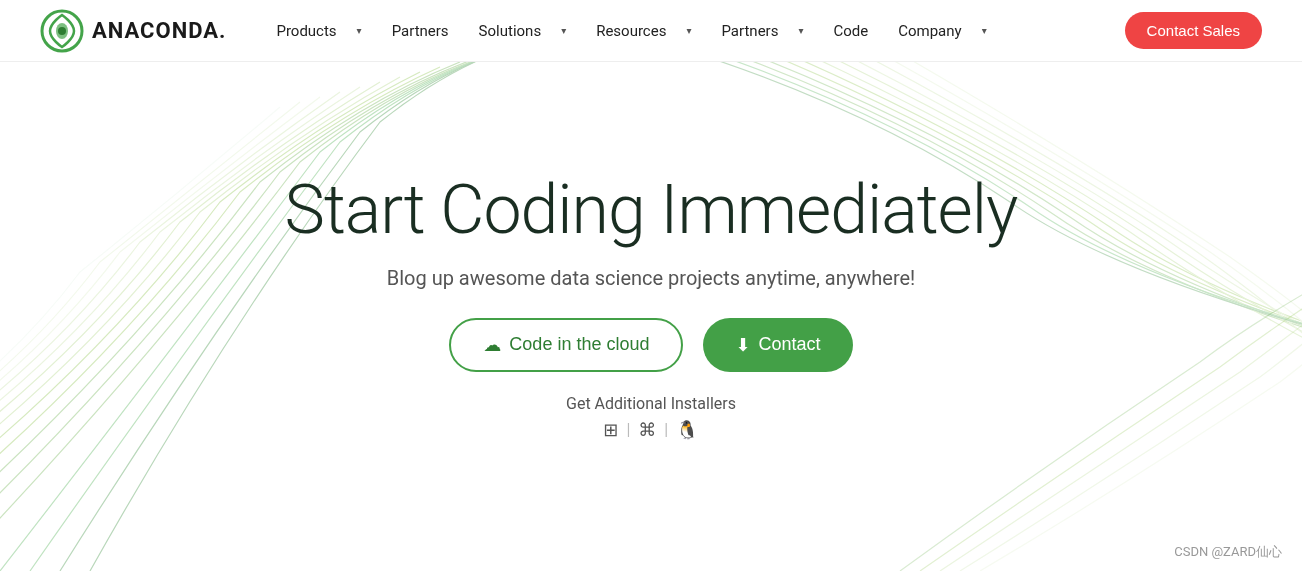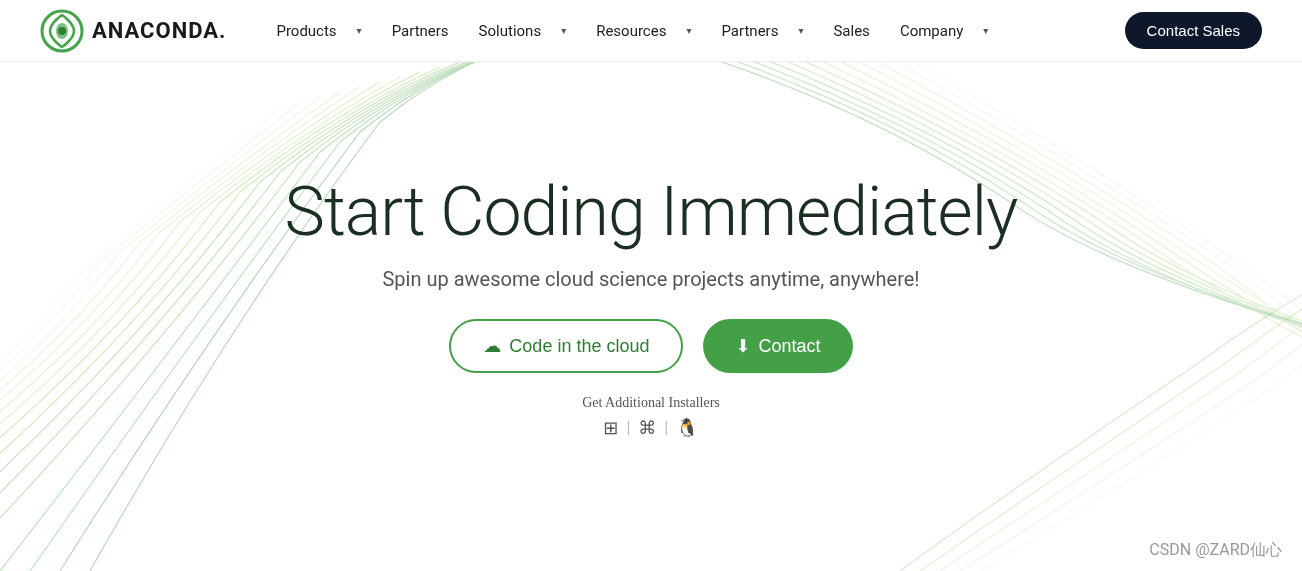--- a/index.html
+++ b/index.html
@@ -53,21 +53,21 @@
       color: #222;
       cursor: pointer;
       border-radius: 4px;
       white-space: nowrap;
     }
     .nav-chevron {
       font-size: 10px;
       color: #555;
     }
     .contact-btn {
-      background: #0f172a;
+      background: #ef4444;
       color: #fff;
       border: none;
       border-radius: 25px;
       padding: 10px 22px;
       font-size: 15px;
       font-weight: 500;
       cursor: pointer;
       white-space: nowrap;
     }
 
@@ -150,43 +150,42 @@
     }
 
     .additional-installers {
       display: flex;
       flex-direction: column;
       align-items: center;
       gap: 6px;
       margin-top: 4px;
     }
     .additional-installers-label {
-      font-size: 14px;
+      font-size: 16px;
       color: #555;
-      font-family: Liberation Serif, serif;
     }
     .installer-icons {
       display: flex;
       align-items: center;
       gap: 8px;
     }
     .installer-icon {
       font-size: 18px;
       color: #555;
     }
     .installer-sep {
       color: #bbb;
       font-size: 16px;
     }
 
     .watermark {
       position: absolute;
       bottom: 10px;
       right: 20px;
-      font-size: 16px;
+      font-size: 13px;
       color: #999;
       z-index: 5;
     }
   </style>
 </head>
 <body>
 
 <nav>
   <div class="logo">
     <svg class="logo-icon" viewBox="0 0 44 44">
@@ -212,21 +211,21 @@
     </div>
     <div class="nav-item">
       <span>Resources</span>
       <span class="nav-chevron">▾</span>
     </div>
     <div class="nav-item">
       <span>Partners</span>
       <span class="nav-chevron">▾</span>
     </div>
     <div class="nav-item">
-      <span>Sales</span>
+      <span>Code</span>
     </div>
     <div class="nav-item">
       <span>Company</span>
       <span class="nav-chevron">▾</span>
     </div>
   </div>
 
   <button class="contact-btn">Contact Sales</button>
 </nav>
 
@@ -273,21 +272,21 @@
       <path d="M 900 509 Q 1050 400, 1200 300 Q 1280 240, 1400 180" stroke="#6ab04c"></path>
       <path d="M 920 509 Q 1070 405, 1220 305 Q 1300 245, 1400 185" stroke="#8BC34A"></path>
       <path d="M 940 509 Q 1090 410, 1240 310 Q 1320 250, 1400 190" stroke="#aed581"></path>
       <path d="M 960 509 Q 1110 415, 1260 315 Q 1340 255, 1400 195" stroke="#c5e1a5"></path>
       <path d="M 980 509 Q 1130 420, 1280 320 Q 1360 260, 1400 200" stroke="#dcedc8"></path>
     </g>
   </svg>
 
   <div class="hero-content">
     <h1 class="hero-title">Start Coding Immediately</h1>
-    <p class="hero-subtitle">Spin up awesome cloud science projects anytime, anywhere!</p>
+    <p class="hero-subtitle">Blog up awesome data science projects anytime, anywhere!</p>
 
     <div class="hero-buttons">
       <button class="btn-cloud">
         <span>☁</span>
         <span>Code in the cloud</span>
       </button>
       <button class="btn-download">
         <span>⬇</span>
         <span>Contact</span>
       </button>

